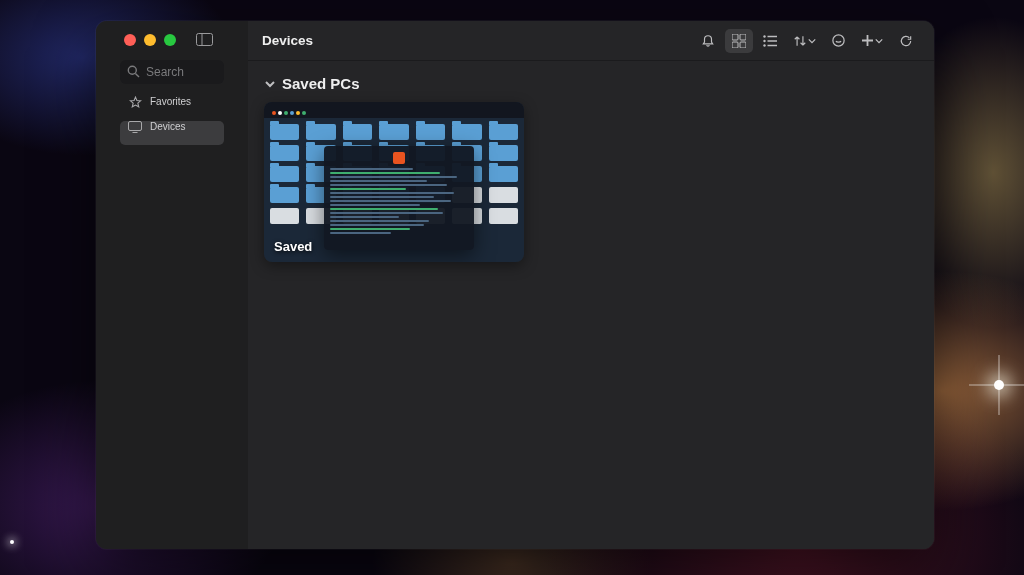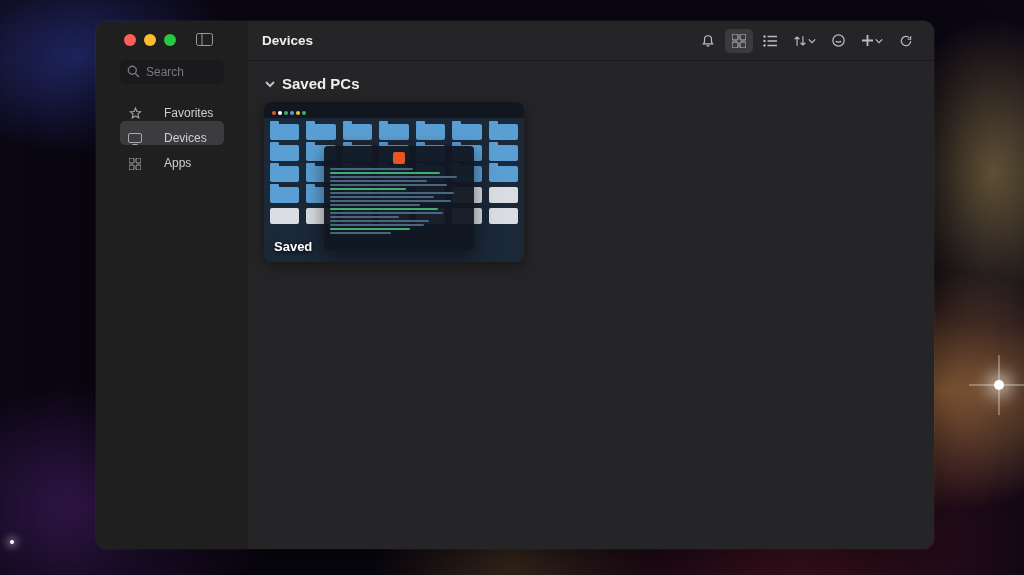--- a/index.html
+++ b/index.html
@@ -32,22 +32,22 @@
 .traffic { display:flex; gap:8px; align-items:center; padding:2px 4px 8px; }
 .tl { width:12px; height:12px; border-radius:50%; }
 .tl.r{background:#ff5f57;} .tl.y{background:#febc2e;} .tl.g{background:#28c840;}
 .sidebar-toggle { margin-left:12px; color:#9a9a9c; display:flex; }
 .search { position:relative; }
 .search input { width:100%; height:24px; border:none; border-radius:6px; background:#1a1a1c;
   color:#ccc; font-size:12px; padding:0 8px 0 26px; outline:none; }
 .search input::placeholder{color:#7a7a7c;}
 .search .mag { position:absolute; left:7px; top:5px; color:#7a7a7c; }
 .nav { margin-top:6px; display:flex; flex-direction:column; gap:1px; }
-.nav-item { display:flex; align-items:flex-end; gap:22px; height:24px; padding:0 8px;
-  border-radius:5px; color:#d0d0d2; font-size:12px; cursor:default; }
+.nav-item { display:flex; align-items:flex-start; gap:8px; height:24px; padding:0 8px;
+  border-radius:5px; color:#d0d0d2; font-size:10px; cursor:default; }
 .nav-item.selected { background:#3c3c3e; }
 .nav-item .ic { width:14px; display:flex; justify-content:center; color:#a8a8aa; }
 
 
 .main { flex:1; background:#252527; display:flex; flex-direction:column; }
 .toolbar { height:40px; display:flex; align-items:center; padding:0 14px;
   border-bottom:1px solid rgba(0,0,0,.25); }
 .title { font-size:13.5px; font-weight:600; color:#efefef; }
 .spacer { flex:1; }
 .tbtn { width:28px; height:24px; border-radius:5px; display:flex; align-items:center; justify-content:center;
@@ -126,31 +126,20 @@
         <span>Favorites</span>
       </div>
       <div class="nav-item selected">
         <span class="ic">
           <svg width="14" height="12" viewBox="0 0 14 12">
               <rect x=".5" y=".5" width="13" height="9" rx="1.5" fill="none" stroke="currentColor"></rect>
               <line x1="4.5" y1="11.5" x2="9.5" y2="11.5" stroke="currentColor"></line>
             </svg>
         </span>
         <span>Devices</span>
-      </div>
-      <div class="nav-item">
-        <span class="ic">
-          <svg width="12" height="12" viewBox="0 0 12 12">
-              <rect x="0" y="0" width="5" height="5" rx="1" fill="none" stroke="currentColor"></rect>
-              <rect x="7" y="0" width="5" height="5" rx="1" fill="none" stroke="currentColor"></rect>
-              <rect x="0" y="7" width="5" height="5" rx="1" fill="none" stroke="currentColor"></rect>
-              <rect x="7" y="7" width="5" height="5" rx="1" fill="none" stroke="currentColor"></rect>
-            </svg>
-        </span>
-        <span>Apps</span>
       </div>
     </nav>
   </aside>
 
   <section class="main">
     <div class="toolbar">
       <span class="title">Devices</span>
       <span class="spacer"></span>
 
       <span class="tbtn">

